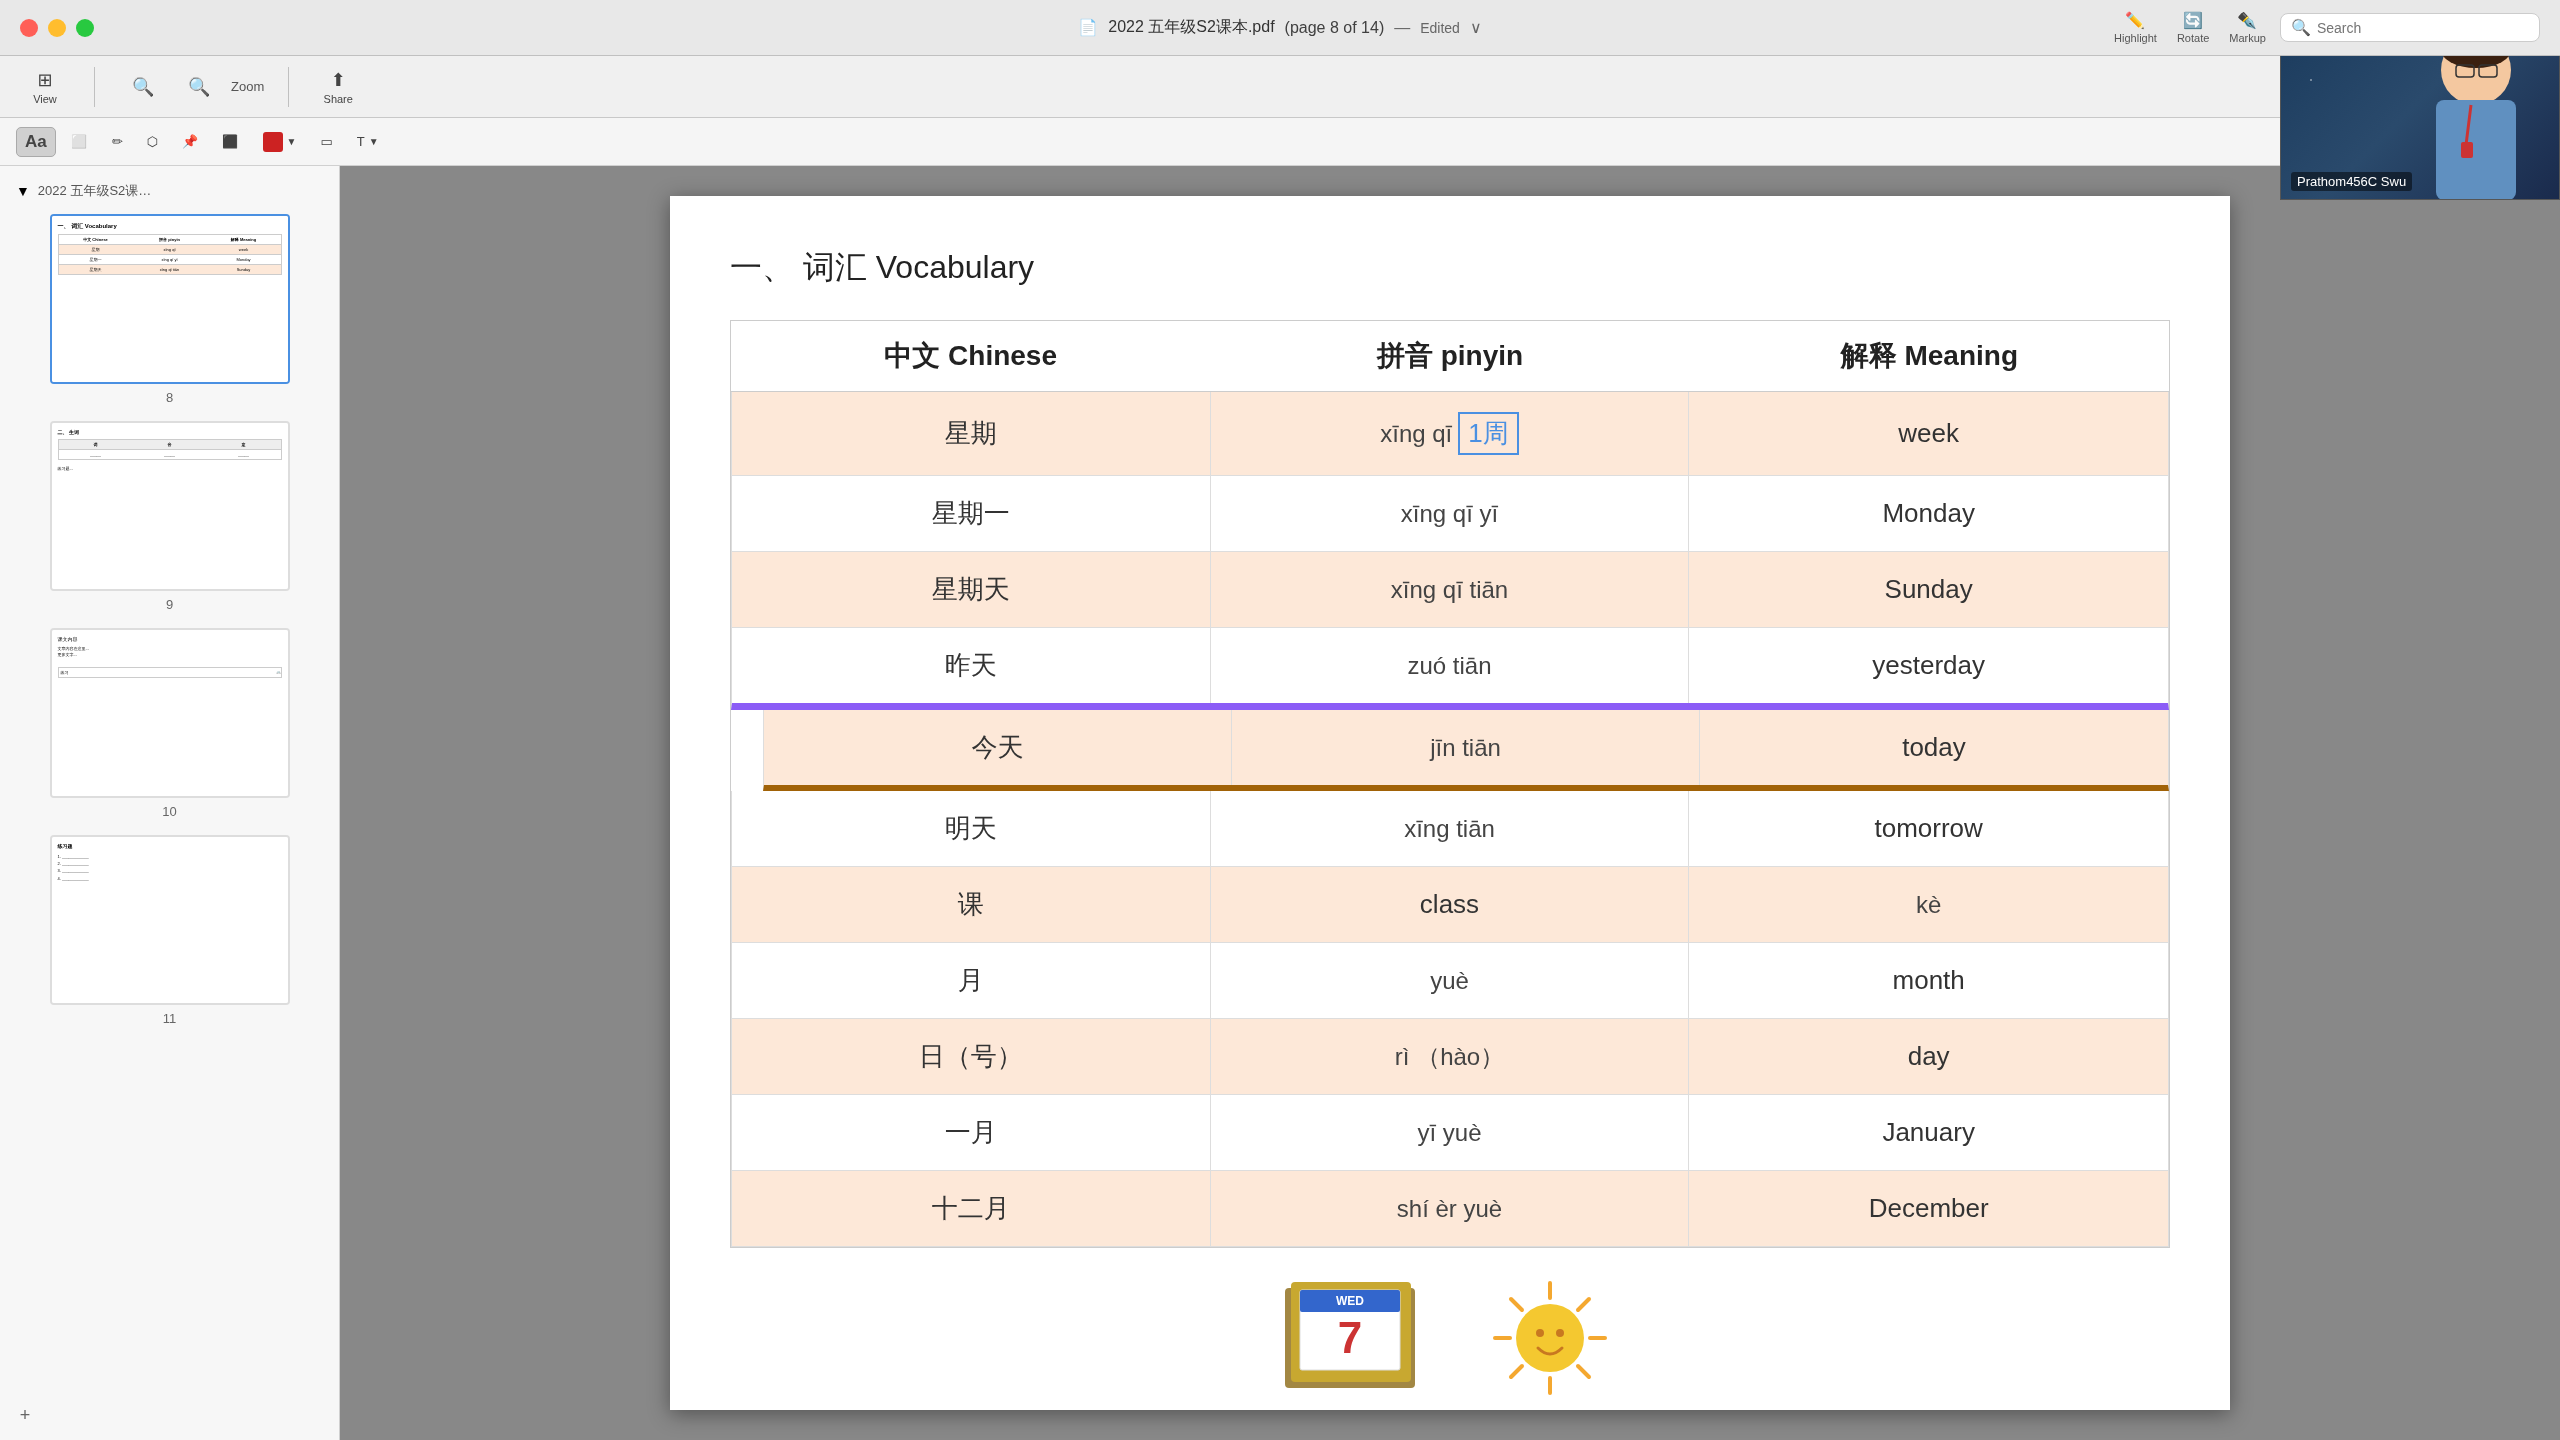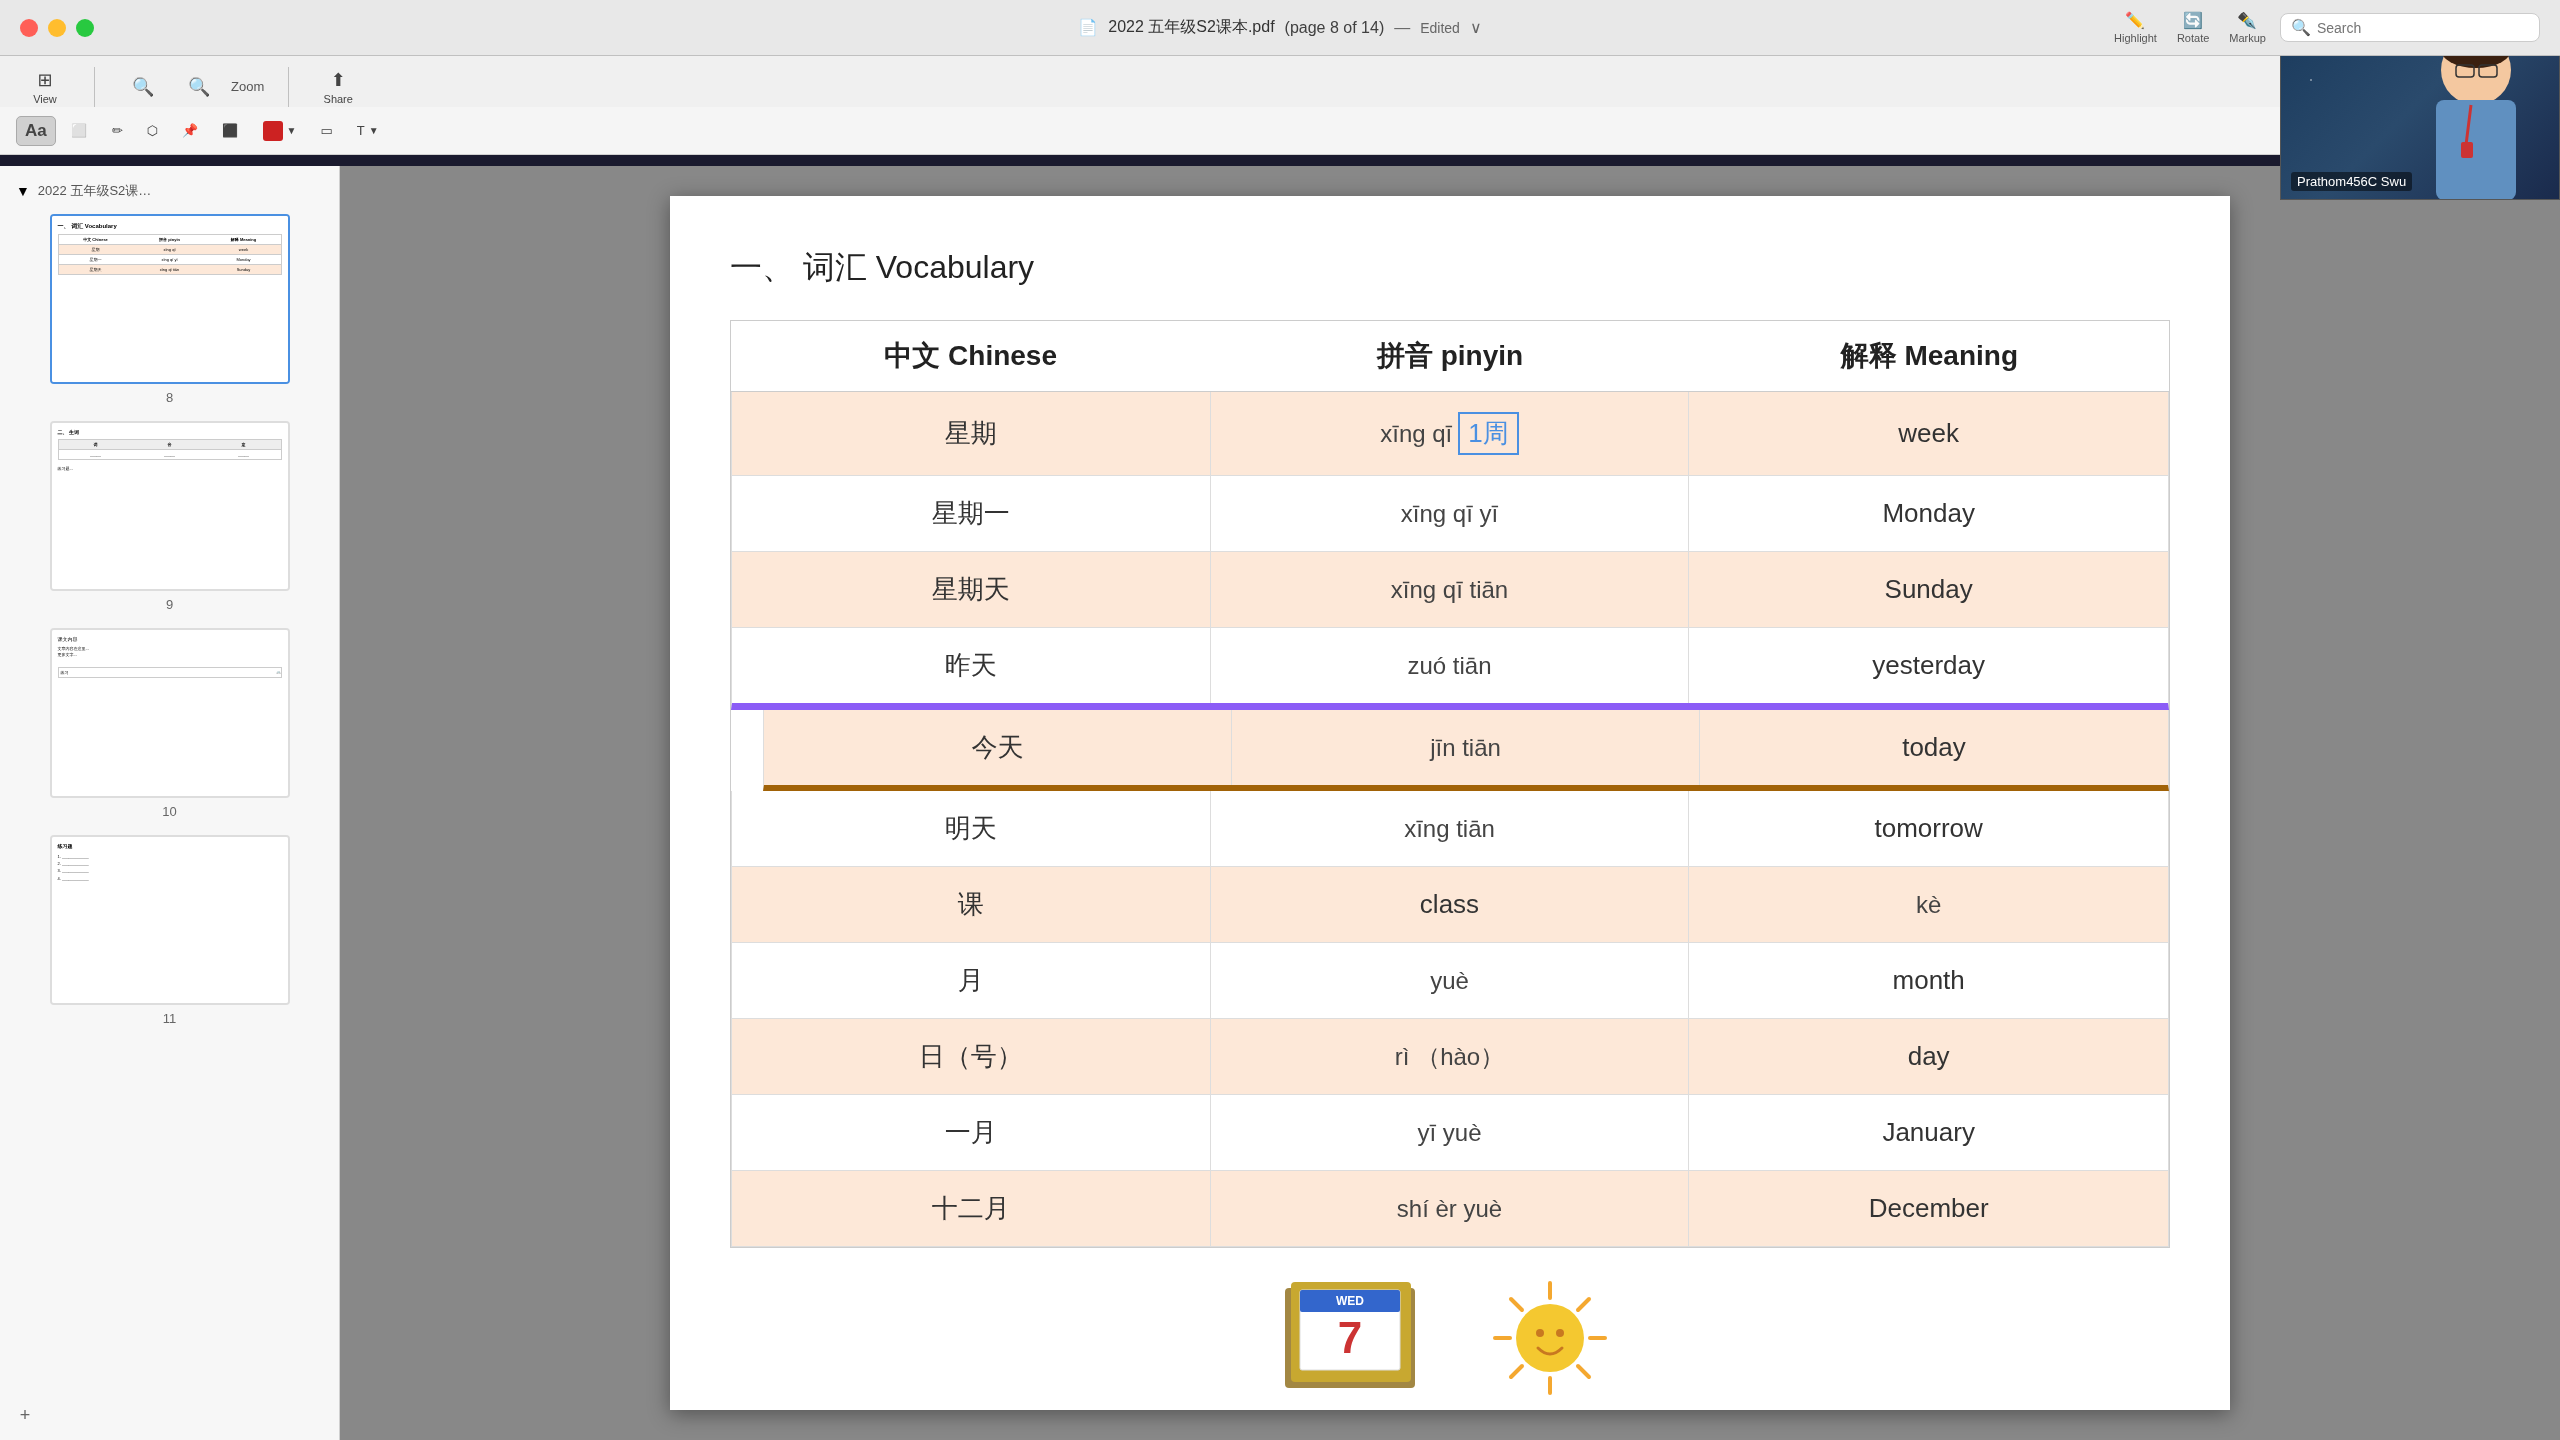--- a/index.html
+++ b/index.html
@@ -93,21 +93,21 @@
     .tb-separator {
       width: 1px;
       height: 40px;
       background: #c0c0c0;
       margin: 0 4px;
     }
 
     
     .toolbar2 {
       position: absolute;
-      top: 107px; left: 0; right: 0;
+      top: 118px; left: 0; right: 0;
       height: 48px;
       background: #f5f5f5;
       display: flex;
       align-items: center;
       padding: 0 16px;
       border-bottom: 1px solid #d0d0d0;
       gap: 8px;
     }
 
     .tool-btn {

